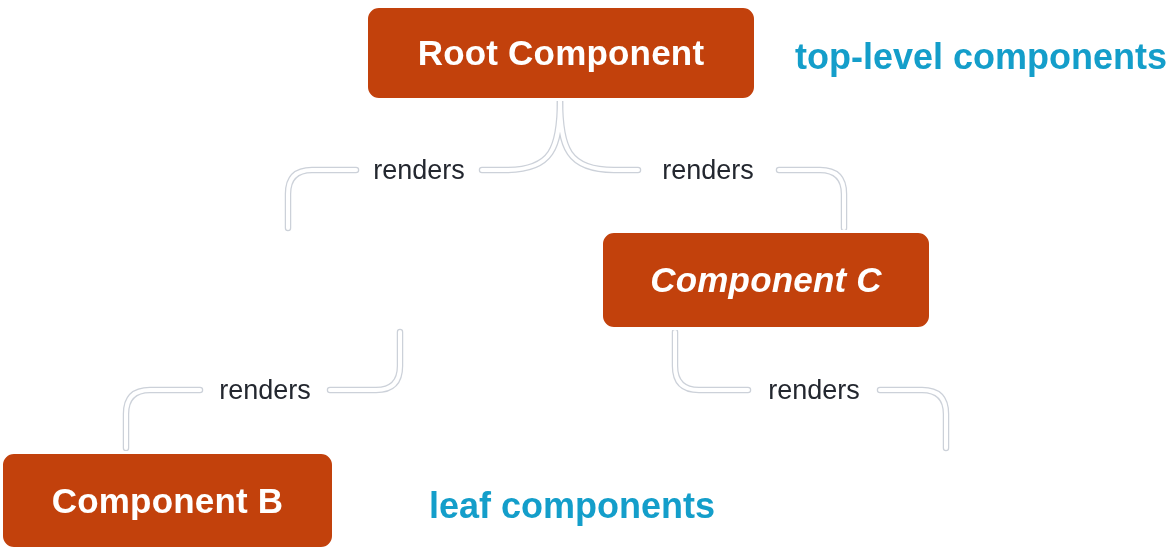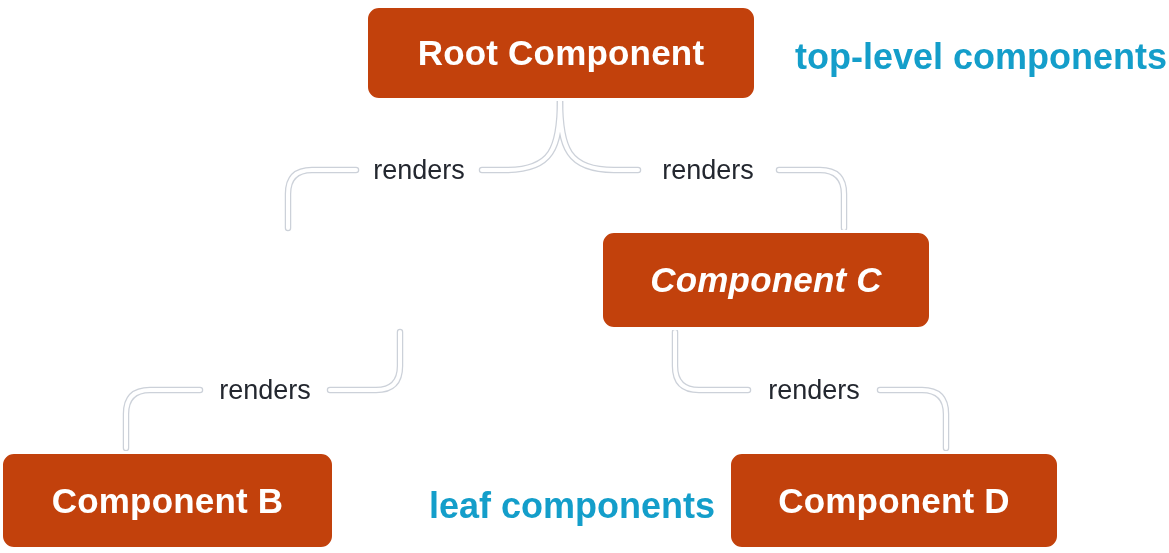--- a/index.html
+++ b/index.html
@@ -110,23 +110,20 @@
 
 
   <div class="node" style="left:600px; top:230px; width:332px; height:100px;font-style:italic;">
     <span>Component C</span>
   </div>
 
   <div class="node" style="left:0px; top:451px; width:335px; height:99px;align-items:center;">
     <span>Component B</span>
   </div>
 
-  <div class="node" style="left:728px; top:451px; width:332px; height:99px;">
-    <span>Component D</span>
-  </div>
 
   <span class="edge-label" style="left:419px; top:170px;">renders</span>
   <span class="edge-label" style="left:708px; top:170px;">renders</span>
   <span class="edge-label" style="left:265px; top:390px;">renders</span>
   <span class="edge-label" style="left:814px; top:390px;">renders</span>
 
   <span class="annotation top">top-level components</span>
   <span class="annotation leaf">leaf components</span>
 
 </div>

